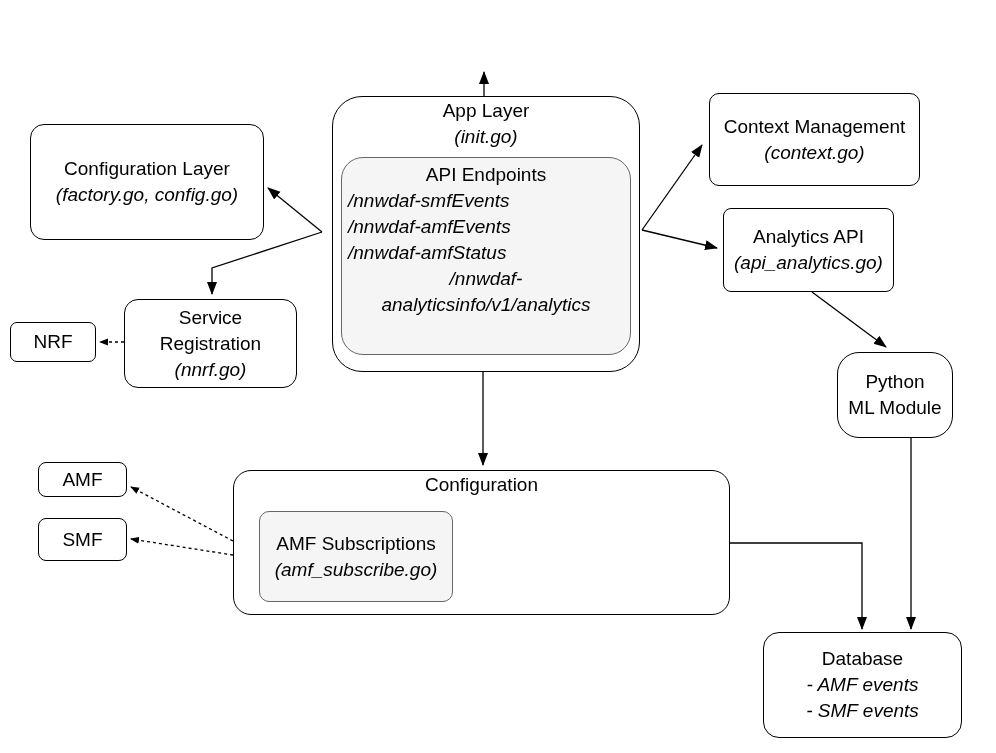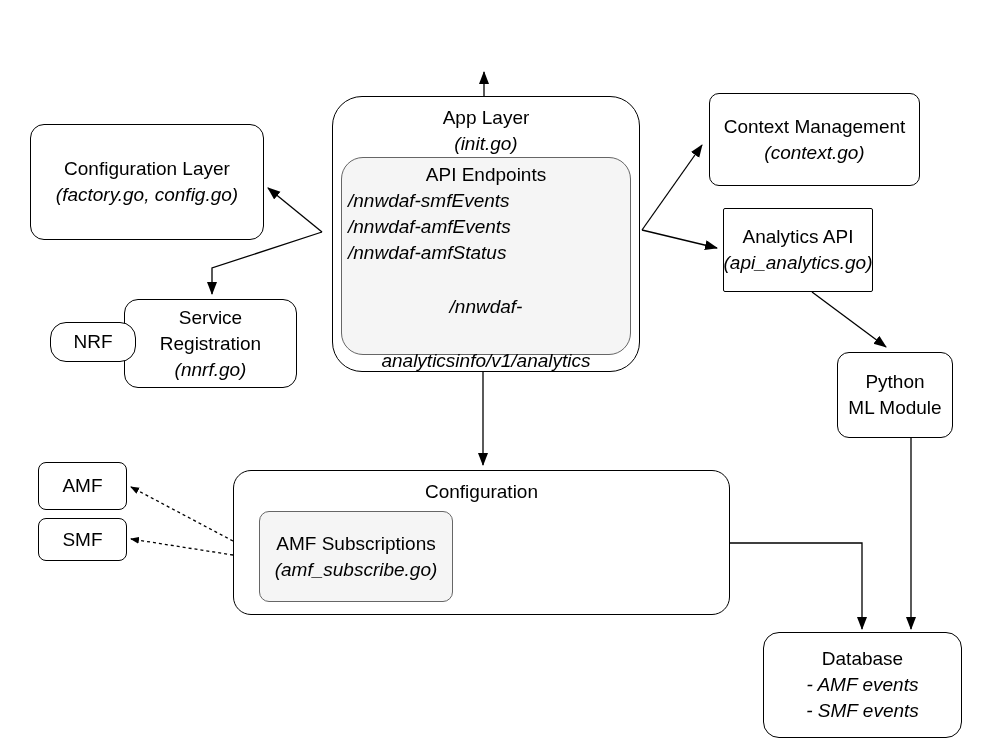--- a/index.html
+++ b/index.html
@@ -8,40 +8,40 @@
     font-family:"Liberation Sans","DejaVu Sans",sans-serif;
     font-size:19px;line-height:26px;color:#000;overflow:hidden;
   }
   #edges{position:absolute;left:0;top:0;z-index:0;}
   .node{
     position:absolute;box-sizing:border-box;z-index:1;
     background:#ffffff;border:1.5px solid #000000;
     display:flex;flex-direction:column;align-items:center;justify-content:center;
     text-align:center;
   }
-  .top-align{justify-content:flex-start;padding-top:8px;}
+  .top-align{justify-content:flex-start;padding-top:1px;}
   .inner{background:#f5f5f5;border:1.5px solid #666666;}
   .s{font-style:italic;}
   .ep-line{width:100%;text-align:left;font-style:italic;padding-left:6px;box-sizing:border-box;}
-  .ep-line.center{text-align:center;padding-left:0;margin-top:28px;}
+  .ep-line.center{text-align:center;padding-left:0;}
   .db-item{font-style:italic;}
 
   #logging{left:397px;top:16px;width:171px;height:51px;border-radius:8px;}
   #app-layer{left:332px;top:96px;width:308px;height:276px;border-radius:30px;}
   #api-endpoints{position:absolute;left:8px;top:60px;width:290px;height:198px;border-radius:22px;padding-top:4px;}
   #config-layer{left:30px;top:124px;width:234px;height:116px;border-radius:14px;}
   #context-management{left:709px;top:93px;width:211px;height:93px;border-radius:10px;}
-  #analytics-api{left:723px;top:208px;width:150px;height:84px;border-radius:2px;}
+  #analytics-api{left:723px;top:208px;width:171px;height:84px;border-radius:8px;}
   #service-registration{left:124px;top:299px;width:173px;height:89px;border-radius:14px;padding:12px 6px;}
-  #nrf{left:10px;top:322px;width:86px;height:40px;border-radius:16px;margin-left:40px;}
-  #python-ml{left:837px;top:352px;width:116px;height:86px;border-radius:12px;}
+  #nrf{left:10px;top:322px;width:86px;height:40px;border-radius:7px;}
+  #python-ml{left:837px;top:352px;width:116px;height:86px;border-radius:22px;}
   #subscriptions{left:233px;top:470px;width:497px;height:145px;border-radius:18px;}
   #amf-subscriptions{position:absolute;left:25px;top:40px;width:194px;height:91px;border-radius:10px;}
   #smf-subscriptions{position:absolute;left:250px;top:40px;width:194px;height:86px;border-radius:10px;}
-  #amf{left:38px;top:462px;width:89px;height:48px;border-radius:8px;}
+  #amf{left:38px;top:462px;width:89px;height:35px;border-radius:8px;}
   #smf{left:38px;top:518px;width:89px;height:43px;border-radius:8px;justify-content:center;}
   #database{left:763px;top:632px;width:199px;height:106px;border-radius:16px;}
 </style>
 </head>
 <body>
 
 <div id="canvas">
 
   <svg id="edges" width="996" height="753" viewBox="0 0 996 753">
     <defs>

